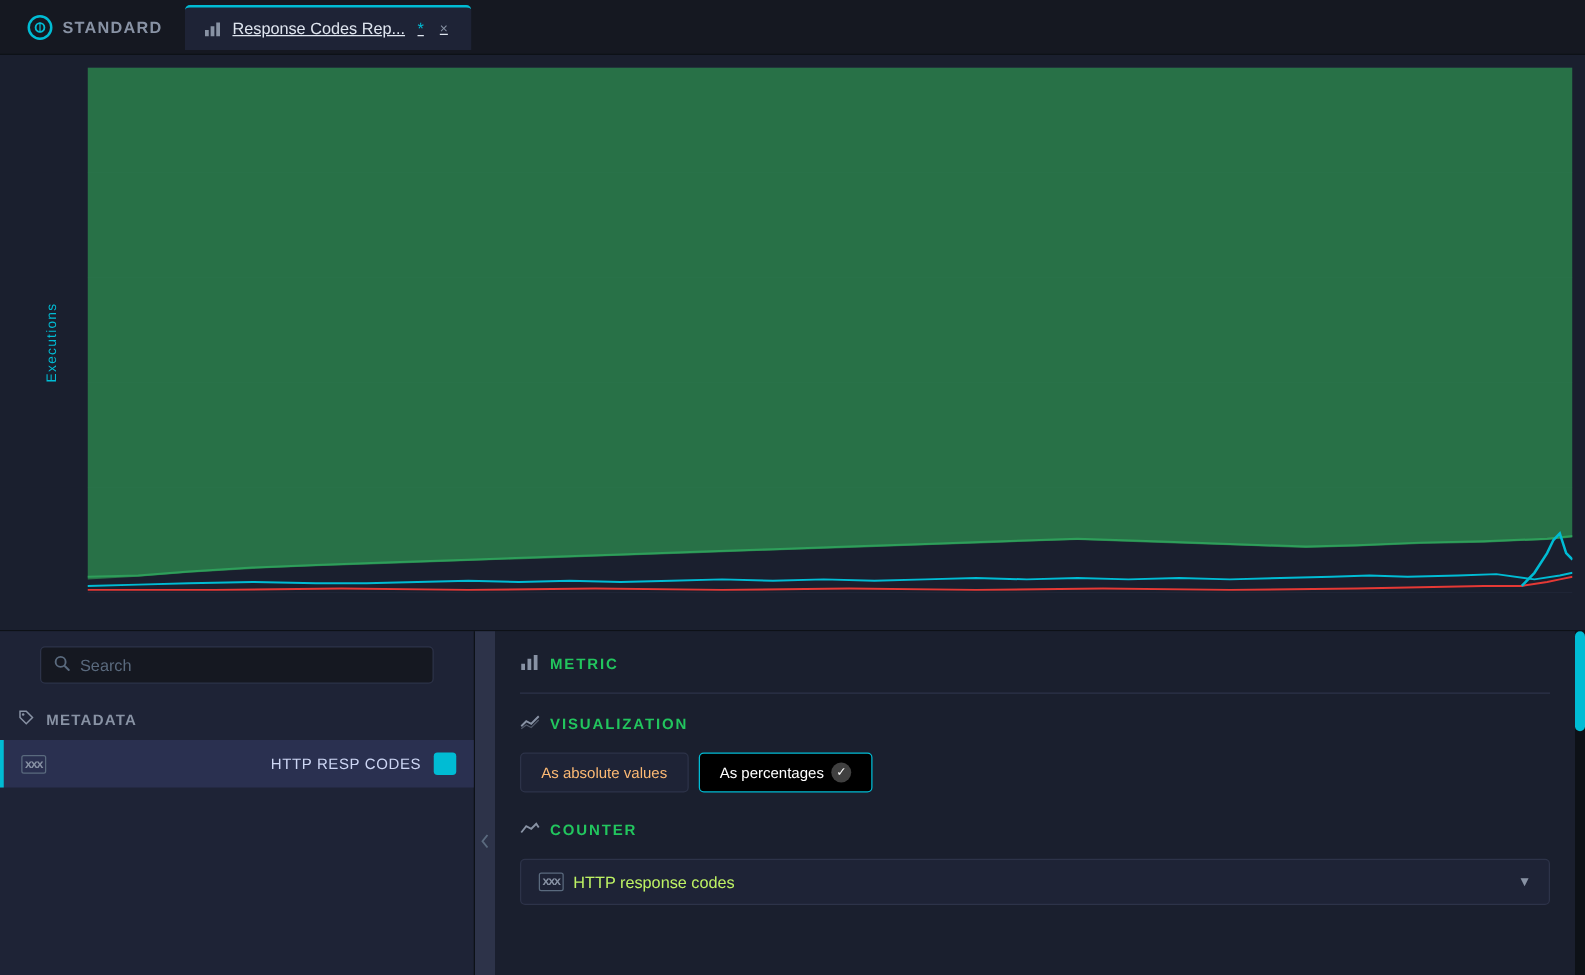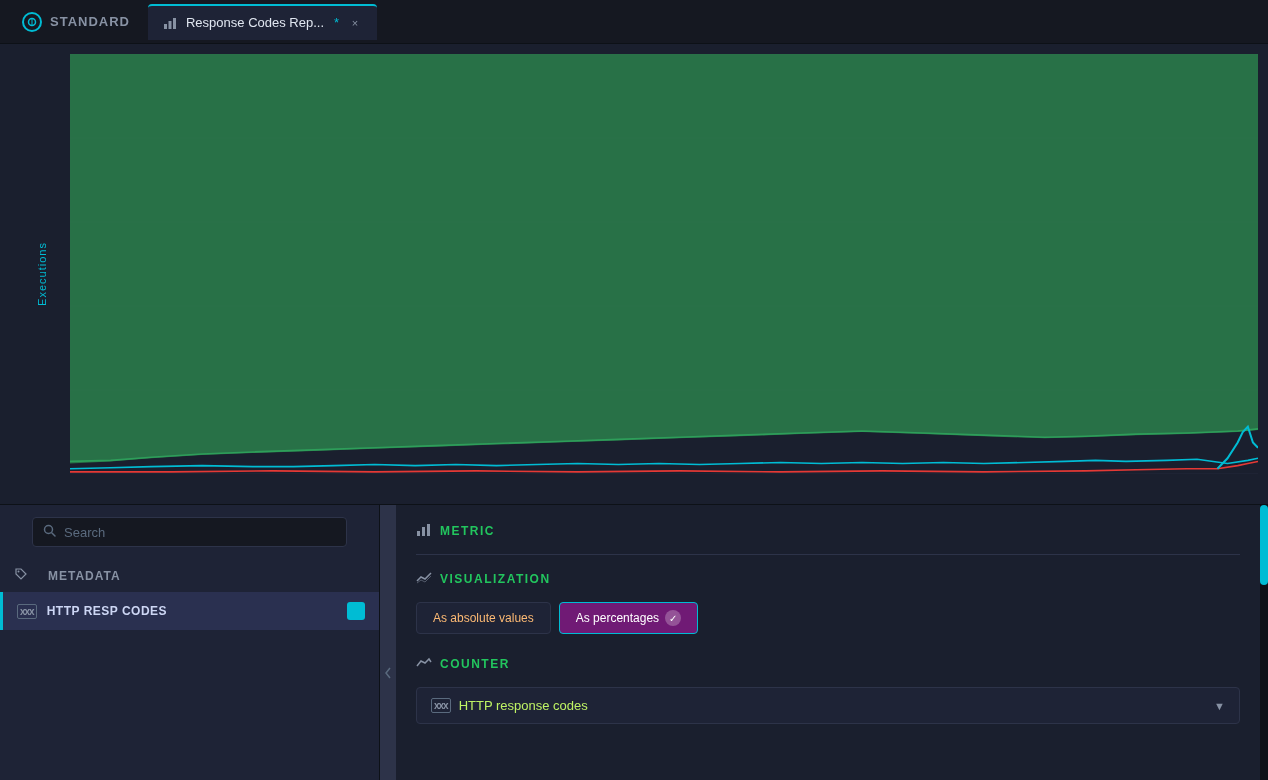--- a/index.html
+++ b/index.html
@@ -31,20 +31,21 @@
       border-radius: 4px 4px 0 0;
       cursor: pointer;
       font-size: 13px;
       color: #8892a4;
       height: 36px;
     }
     .tab-item.active {
       background: #1e2336;
       color: #e0e6f0;
       border-top: 2px solid #00bcd4;
+      text-decoration: underline;
     }
     .tab-icon {
       width: 16px;
       height: 16px;
       display: inline-flex;
       align-items: center;
       justify-content: center;
     }
     .tab-close {
       width: 16px;
@@ -143,21 +144,21 @@
       outline: none;
       color: #cdd6f4;
       font-size: 13px;
       width: 100%;
     }
     .search-input::placeholder { color: #5a6a7e; }
 
     .sidebar-section-label {
       display: flex;
       align-items: center;
-      gap: 20px;
+      gap: 9px;
       padding: 8px 14px;
       color: #8892a4;
       font-size: 12px;
       letter-spacing: 1px;
       font-weight: 600;
       cursor: pointer;
     }
     .sidebar-item {
       display: flex;
       align-items: center;
@@ -167,23 +168,24 @@
       background: #252b3d;
       border-left: 3px solid transparent;
     }
     .sidebar-item.active {
       background: #2a3050;
       border-left: 3px solid #00bcd4;
     }
     .sidebar-item-label {
       flex: 1;
       font-size: 12px;
-      font-weight: 700;
+      font-weight: 400;
       letter-spacing: 0.5px;
       color: #cdd6f4;
+      text-align: right;
     }
     .sidebar-item-badge {
       width: 18px;
       height: 18px;
       background: #00bcd4;
       border-radius: 3px;
     }
     .icon-tag {
       color: #8892a4;
       font-size: 14px;
@@ -245,21 +247,21 @@
     .viz-btn {
       padding: 7px 16px;
       border-radius: 4px;
       border: 1px solid #2d3349;
       background: #1e2336;
       color: #fdba74;
       font-size: 12px;
       cursor: pointer;
     }
     .viz-btn.active {
-      background: #701a75;
+      background: #000000;
       border-color: #00bcd4;
       color: #fff;
       display: flex;
       align-items: center;
       gap: 6px;
     }
     .check-circle {
       width: 16px;
       height: 16px;
       border-radius: 50%;

